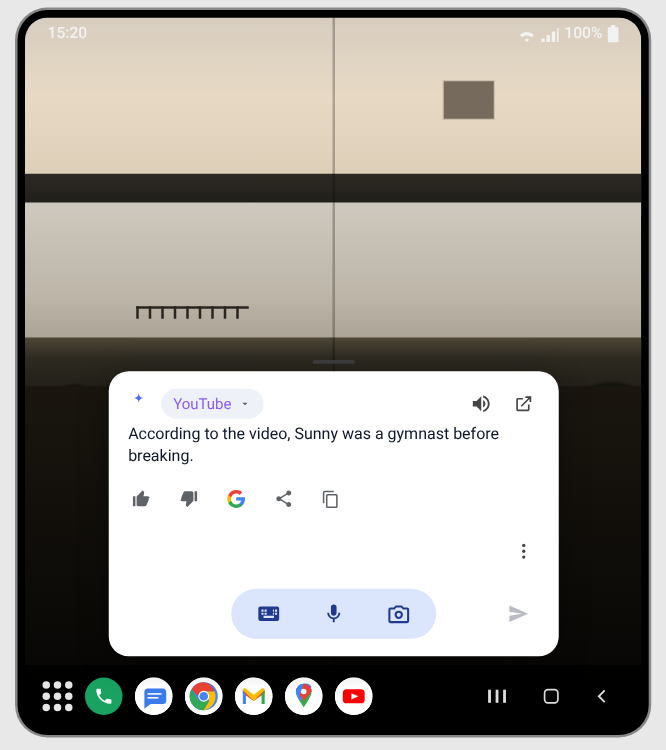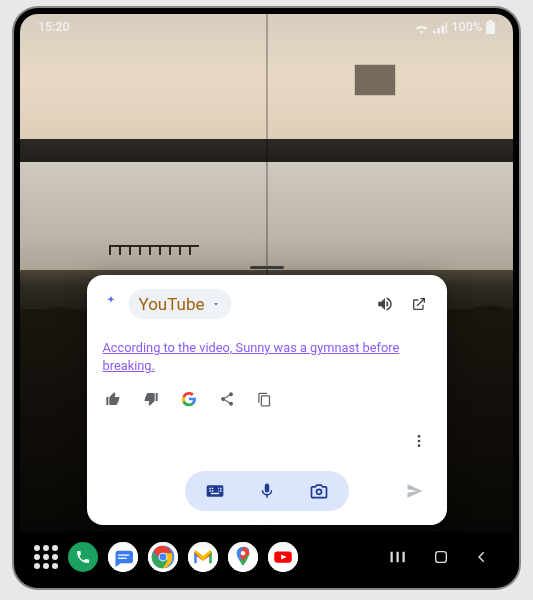--- a/index.html
+++ b/index.html
@@ -127,44 +127,43 @@
     display: flex;
     align-items: center;
     gap: 10px;
   }
   .spark {
     color: #4b6cf6;
   }
   .chip {
     background: #eef1f7;
     border-radius: 14px;
-    font-size: 17px;
-    color: #a16207;
+    font-size: 12px;
+    color: #8b5cf6;
     padding: 5px 10px;
     display: inline-flex;
     align-items: center;
     gap: 6px;
     cursor: pointer;
     justify-content: flex-end;
   }
   .chip svg { display:block; }
   .spacer { flex: 1; }
   .icon-btn {
     color: #444;
     width: 24px; height: 24px;
     display:flex; align-items:center; justify-content:center;
     cursor:pointer;
     border-radius: 6px;
   }
   .answer {
     font-size: 12.8px;
-    color: #8b5cf6;
-    margin-top: 20px;
+    color: #0f172a;
+    margin-top: 4px;
     line-height: 1.4;
-    text-decoration: underline;
   }
   .actions {
     display:flex;
     align-items:center;
     gap: 18px;
     margin-top: 14px;
     color: #5f6368;
   }
   .actions .icon-btn { width:20px; height:20px; color:#5f6368; }
   .more-row {

